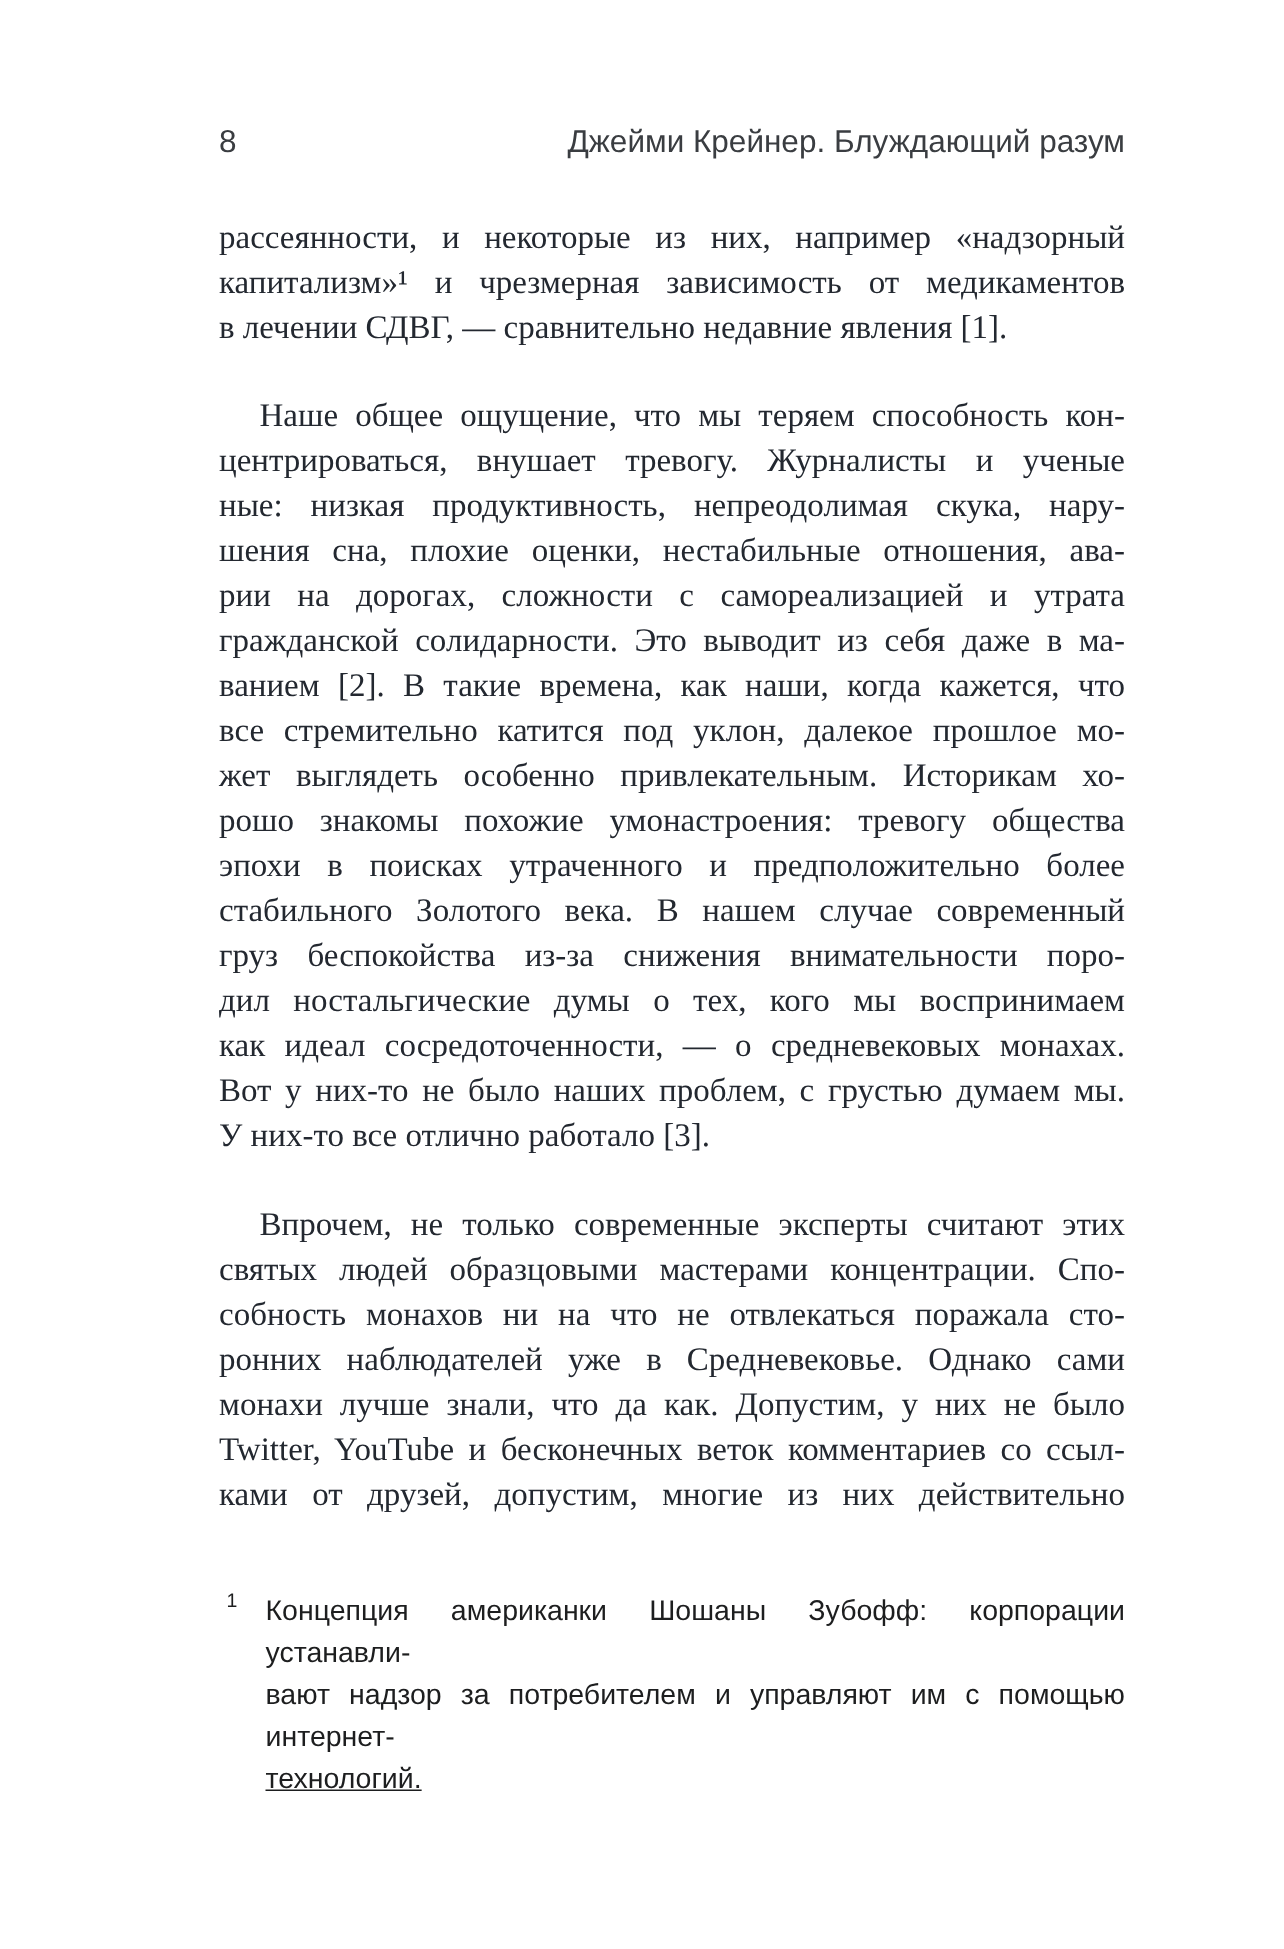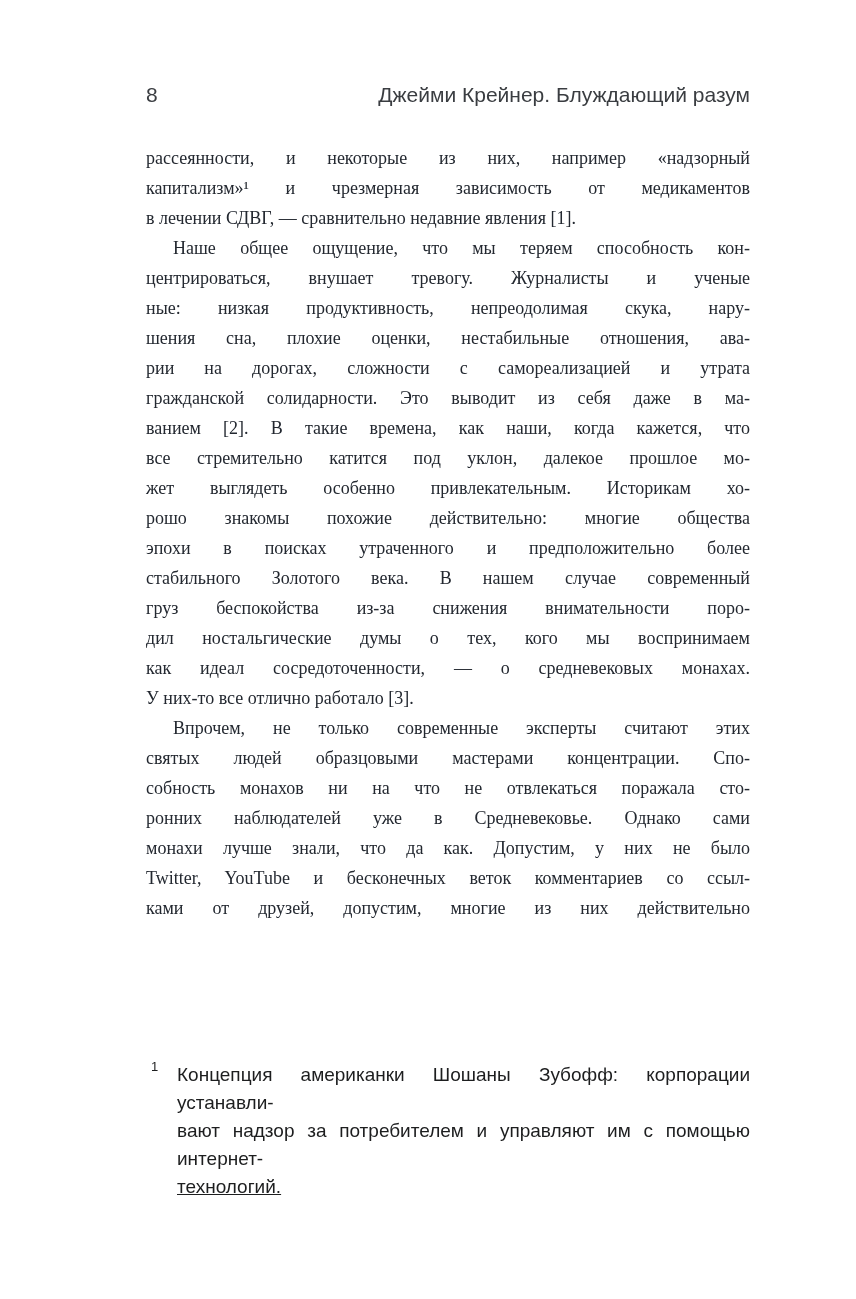--- a/index.html
+++ b/index.html
@@ -31,33 +31,33 @@
   }
   .page-number { letter-spacing: 0.5px; }
   .running-title { text-align: center; }
 
   
   .body-text {
     position: absolute;
     left: 146px;
     top: 143px;
     width: 604px;
-    font-size: 18px;
+    font-size: 22px;
     color: #232830;
   }
   .paragraph { margin: 0; padding: 0; }
   .line {
     height: 30px;
     line-height: 30px;
     text-align: justify;
     text-align-last: justify;
     white-space: normal;
     overflow: visible;
   }
-  .line.indent { text-indent: 27px; }
+  .line.indent { text-indent: 27px; margin-top: 29px; }
   .line.para-end { text-align-last: auto; }
 
   
   .footnote {
     position: absolute;
     left: 148px;
     top: 1061px;
     width: 602px;
     font-family: "Liberation Sans", sans-serif;
     font-size: 19px;
@@ -97,26 +97,27 @@
       <div class="paragraph">
         <div class="line indent">Наше общее ощущение, что мы теряем способность кон-</div>
         <div class="line">центрироваться, внушает тревогу. Журналисты и ученые</div>
         <div class="line">ные: низкая продуктивность, непреодолимая скука, нару-</div>
         <div class="line">шения сна, плохие оценки, нестабильные отношения, ава-</div>
         <div class="line">рии на дорогах, сложности с самореализацией и утрата</div>
         <div class="line">гражданской солидарности. Это выводит из себя даже в ма-</div>
         <div class="line">ванием [2]. В такие времена, как наши, когда кажется, что</div>
         <div class="line">все стремительно катится под уклон, далекое прошлое мо-</div>
         <div class="line">жет выглядеть особенно привлекательным. Историкам хо-</div>
-        <div class="line">рошо знакомы похожие действительно: многие общества</div>
+        <div class="line">рошо знакомы похожие умонастроения: тревогу общества</div>
         <div class="line">эпохи в поисках утраченного и предположительно более</div>
         <div class="line">стабильного Золотого века. В нашем случае современный</div>
         <div class="line">груз беспокойства из-за снижения внимательности поро-</div>
         <div class="line">дил ностальгические думы о тех, кого мы воспринимаем</div>
         <div class="line">как идеал сосредоточенности, — о средневековых монахах.</div>
+        <div class="line">Вот у них-то не было наших проблем, с грустью думаем мы.</div>
         <div class="line para-end">У них-то все отлично работало [3].</div>
       </div>
       <div class="paragraph">
         <div class="line indent">Впрочем, не только современные эксперты считают этих</div>
         <div class="line">святых людей образцовыми мастерами концентрации. Спо-</div>
         <div class="line">собность монахов ни на что не отвлекаться поражала сто-</div>
         <div class="line">ронних наблюдателей уже в Средневековье. Однако сами</div>
         <div class="line">монахи лучше знали, что да как. Допустим, у них не было</div>
         <div class="line">Twitter, YouTube и бесконечных веток комментариев со ссыл-</div>
         <div class="line">ками от друзей, допустим, многие из них действительно</div>

